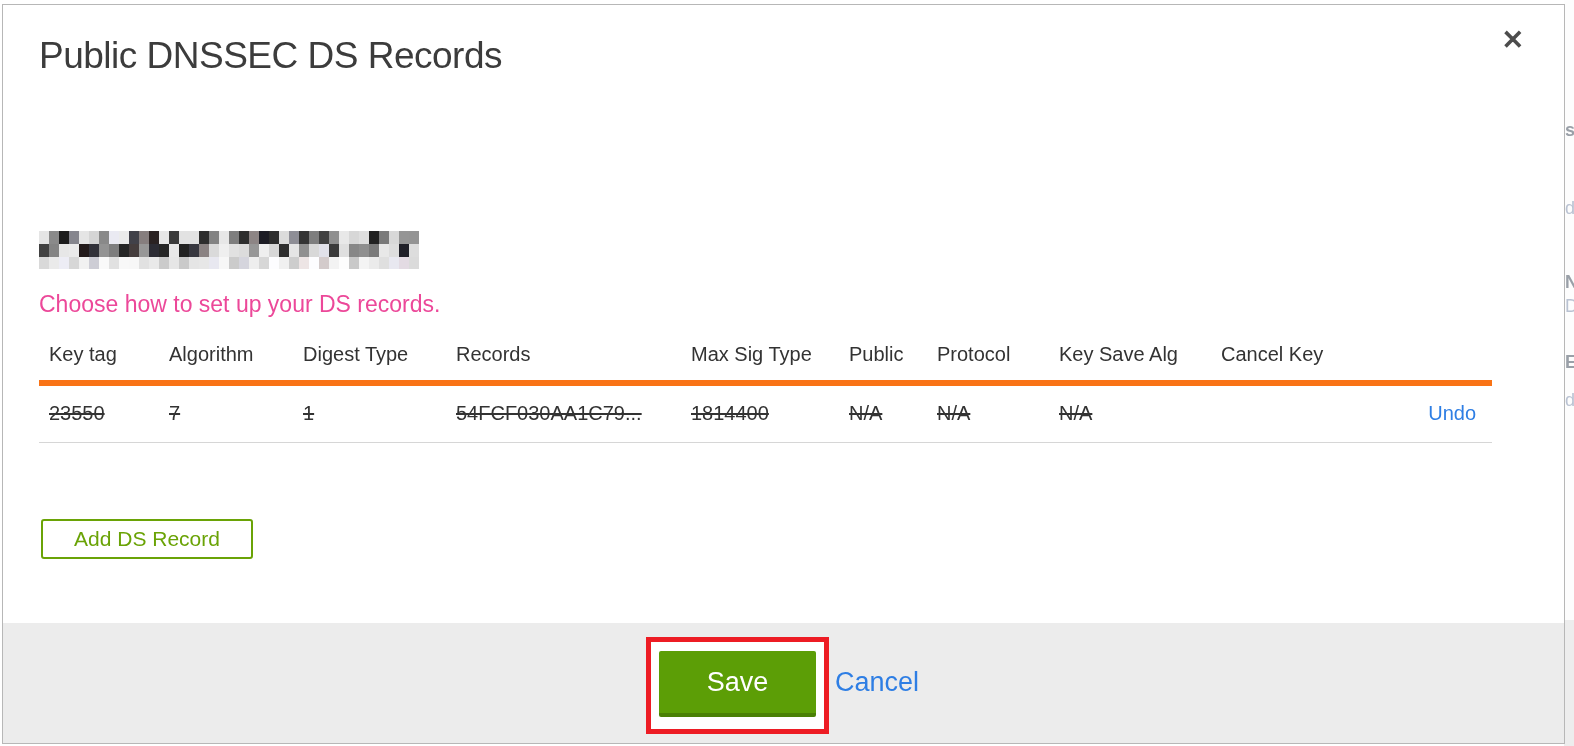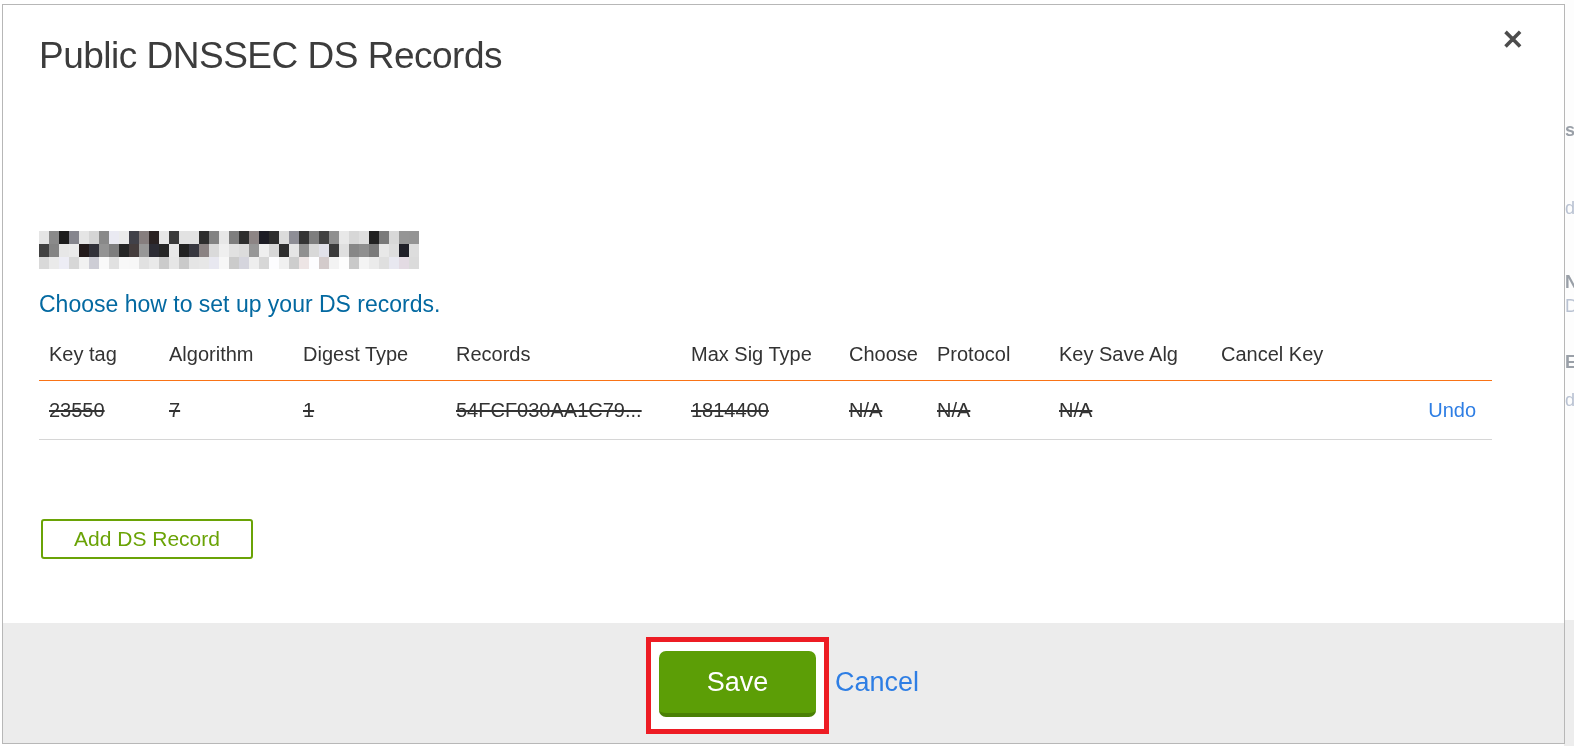--- a/index.html
+++ b/index.html
@@ -14,38 +14,38 @@
 
   
   .modal { position:absolute; left:2px; top:4px; width:1563px; height:740px; background:#fff; border:1px solid #b7b7b7; }
 
   .modal-title { position:absolute; left:36px; top:30px; font-size:37px; font-weight:300; color:#3c3c3c; letter-spacing:-0.5px; }
   .close-btn { position:absolute; right:40px; top:22px; font-size:27px; font-weight:bold; color:#4c4c4c; cursor:pointer; line-height:1; }
 
   .domain-redacted { position:absolute; left:36px; top:226px; width:382px; height:38px; overflow:hidden; }
   .domain-redacted .px { position:absolute; }
 
-  .subtitle { position:absolute; left:36px; top:286px; font-size:23px; color:#0369a1; }
+  .subtitle { position:absolute; left:36px; top:286px; font-size:23px; color:#ec4899; }
 
   
   .ds-table { position:absolute; left:36px; top:328px; width:1453px; border-collapse:collapse; table-layout:fixed; font-size:20px; color:#333; }
   .ds-table th { text-align:left; font-weight:normal; color:#333; padding:10px 10px 14px 10px; }
   .ds-table td { padding:0 10px; height:59px; vertical-align:middle; }
-  .ds-table tbody tr:first-child { background:#f6f6f6; border-top:1px solid #f97316;margin-top:28px; }
+  .ds-table tbody tr:first-child { background:#f6f6f6; border-top:6px solid #f97316;margin-top:28px; }
   .ds-table tbody tr:last-child { background:#fff; border-bottom:1px solid #d6d6d6; }
   .ds-table .struck { text-decoration:line-through; }
   .ds-table .undo-cell { text-align:right; padding-right:16px; }
   .undo-link { color:#2e7ee4; font-size:20px; cursor:pointer; text-decoration:none; }
 
   .add-btn { position:absolute; left:38px; top:514px; width:212px; height:40px; background:#fff; border:2px solid #6aa306; border-radius:3px; color:#6aa306; font-size:21px; font-family:"Liberation Sans", sans-serif; cursor:pointer; }
 
   
   .footer { position:absolute; left:0; bottom:0; width:100%; height:120px; background:#ececec; }
   .red-annotation { position:absolute; left:643px; top:14px; width:183px; height:97px; border:5px solid #ed1c24; background:#fff; }
-  .save-btn { position:absolute; left:8px; top:9px; width:157px; height:66px; background:#5c9e06; border:none; border-bottom:4px solid #4a8005; border-radius:7px; color:#fff; font-size:27px; font-family:"Liberation Sans", sans-serif; cursor:pointer; }
+  .save-btn { position:absolute; left:8px; top:9px; width:157px; height:66px; background:#5c9e06; border:none; border-bottom:4px solid #4a8005; border-radius:2px; color:#fff; font-size:27px; font-family:"Liberation Sans", sans-serif; cursor:pointer; }
   .cancel-link { position:absolute; left:832px; top:44px; font-size:27px; color:#2e7ee4; cursor:pointer; text-decoration:none; }
 </style>
 </head>
 <body>
 
 <div class="stage">
 
   <div class="edge-strip">
     <span class="frag dark" style="top:120px">s</span>
     <span class="frag" style="top:198px">d</span>
@@ -193,21 +193,21 @@
           <col style="width:150px">
         <col style="width:131px">
       </colgroup>
       <thead>
         <tr>
           <th>Key tag</th>
           <th>Algorithm</th>
           <th>Digest Type</th>
           <th>Records</th>
           <th>Max Sig Type</th>
-          <th>Choose</th>
+          <th>Public</th>
           <th>Protocol</th>
           <th>Key Save Alg</th>
           <th>Cancel Key</th>
           <th></th>
         </tr>
       </thead>
       <tbody>
         <tr>
           <td class="struck">23550</td>
           <td class="struck">7</td>

